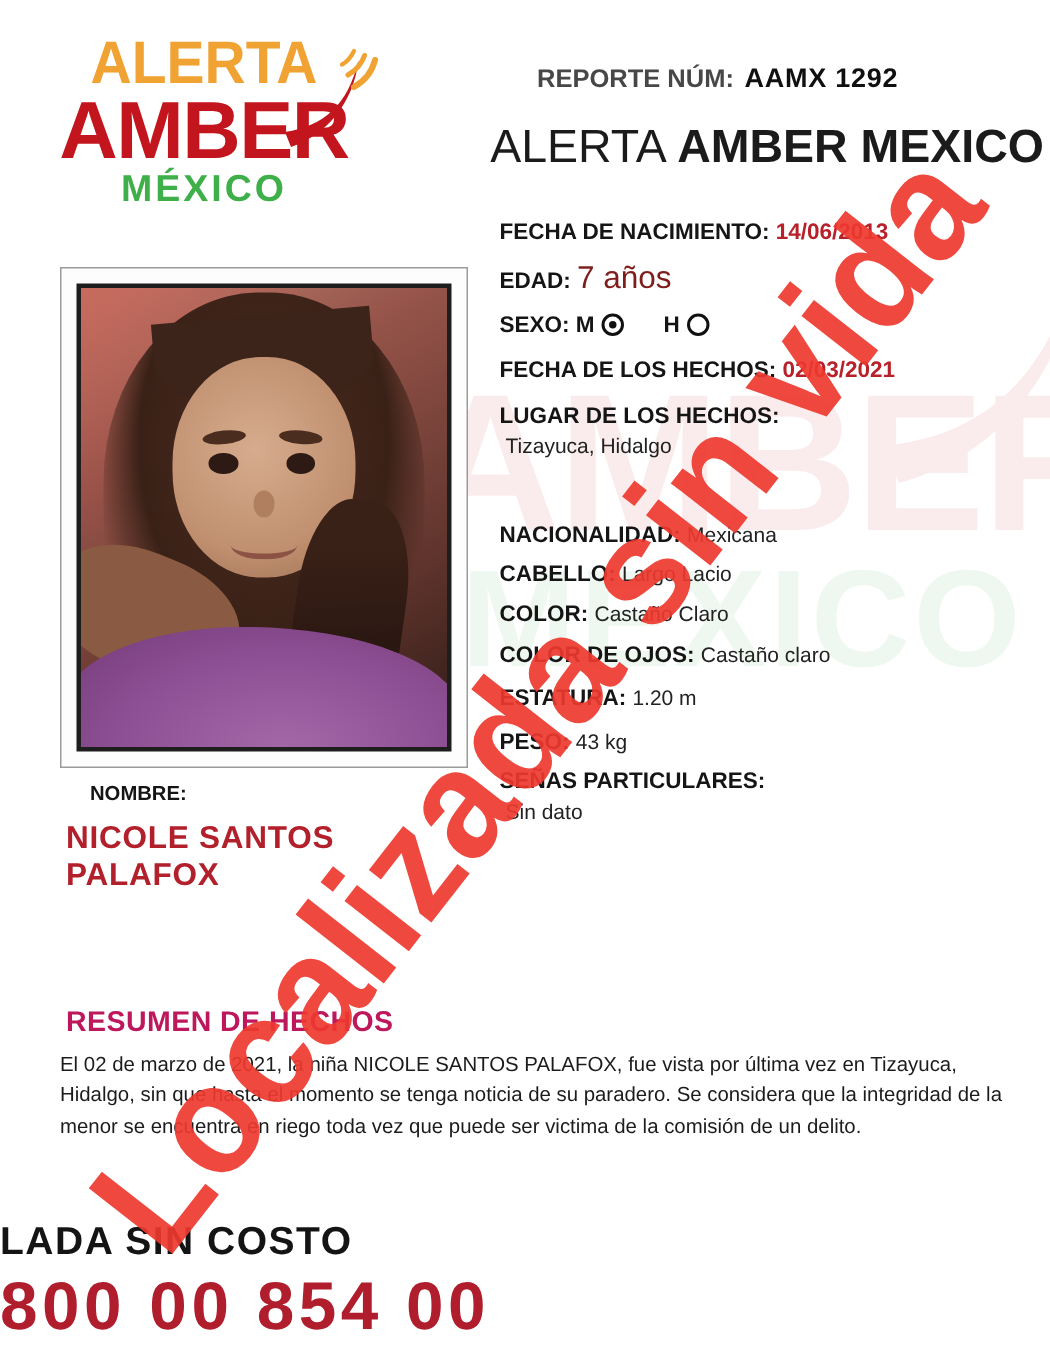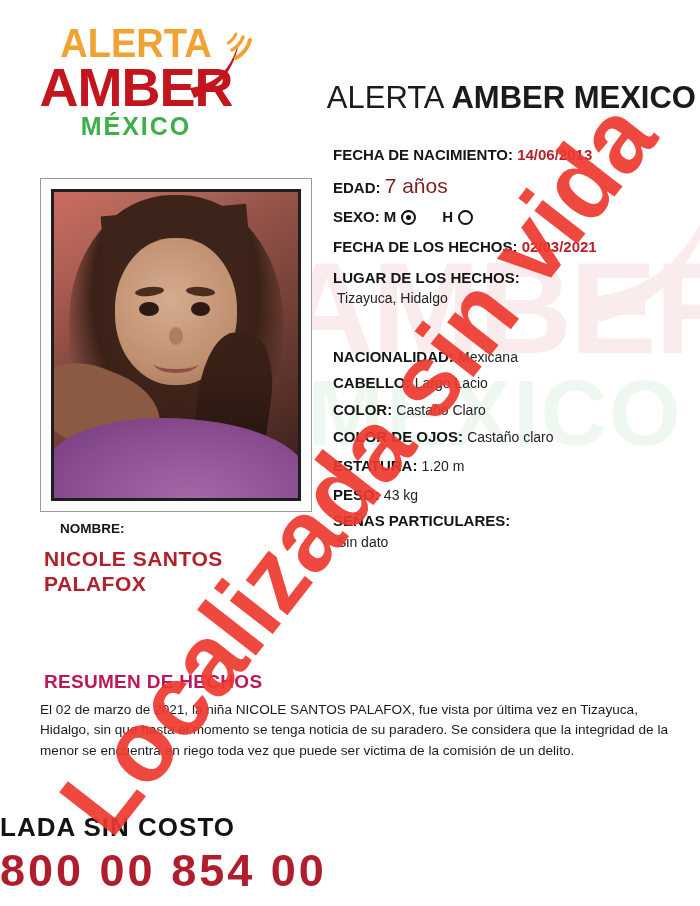--- a/index.html
+++ b/index.html
@@ -115,20 +115,23 @@
     <div class="logo-swoosh">
       <svg width="66" height="78" viewBox="0 0 66 78">
         <path d="M6,66 C30,58 48,36 51,8 C44,38 28,52 2,56 Z" fill="#c3151d"></path>
         <path d="M48,26 C55,22 60,16 62,8" stroke="#f0a232" stroke-width="4" fill="none" stroke-linecap="round"></path>
         <path d="M44,18 C49,15 53,11 55,5" stroke="#f0a232" stroke-width="3.4" fill="none" stroke-linecap="round"></path>
         <path d="M40,11 C44,9 46,6 48,2" stroke="#f0a232" stroke-width="2.8" fill="none" stroke-linecap="round"></path>
       </svg>
     </div>
   </div>
 
+  <div class="report-line">
+    <span>REPORTE NÚM:</span><span class="report-num">AAMX 1292</span>
+  </div>
   <div class="main-title">
     <span class="t-reg">ALERTA </span><span class="t-bold">AMBER MEXICO</span>
   </div>
 
   <div class="photo-frame">
     <div class="photo">
       <div class="ph-streak"></div>
       <div class="ph-hair"></div>
       <div class="ph-bangs"></div>
       <div class="ph-face"></div>

